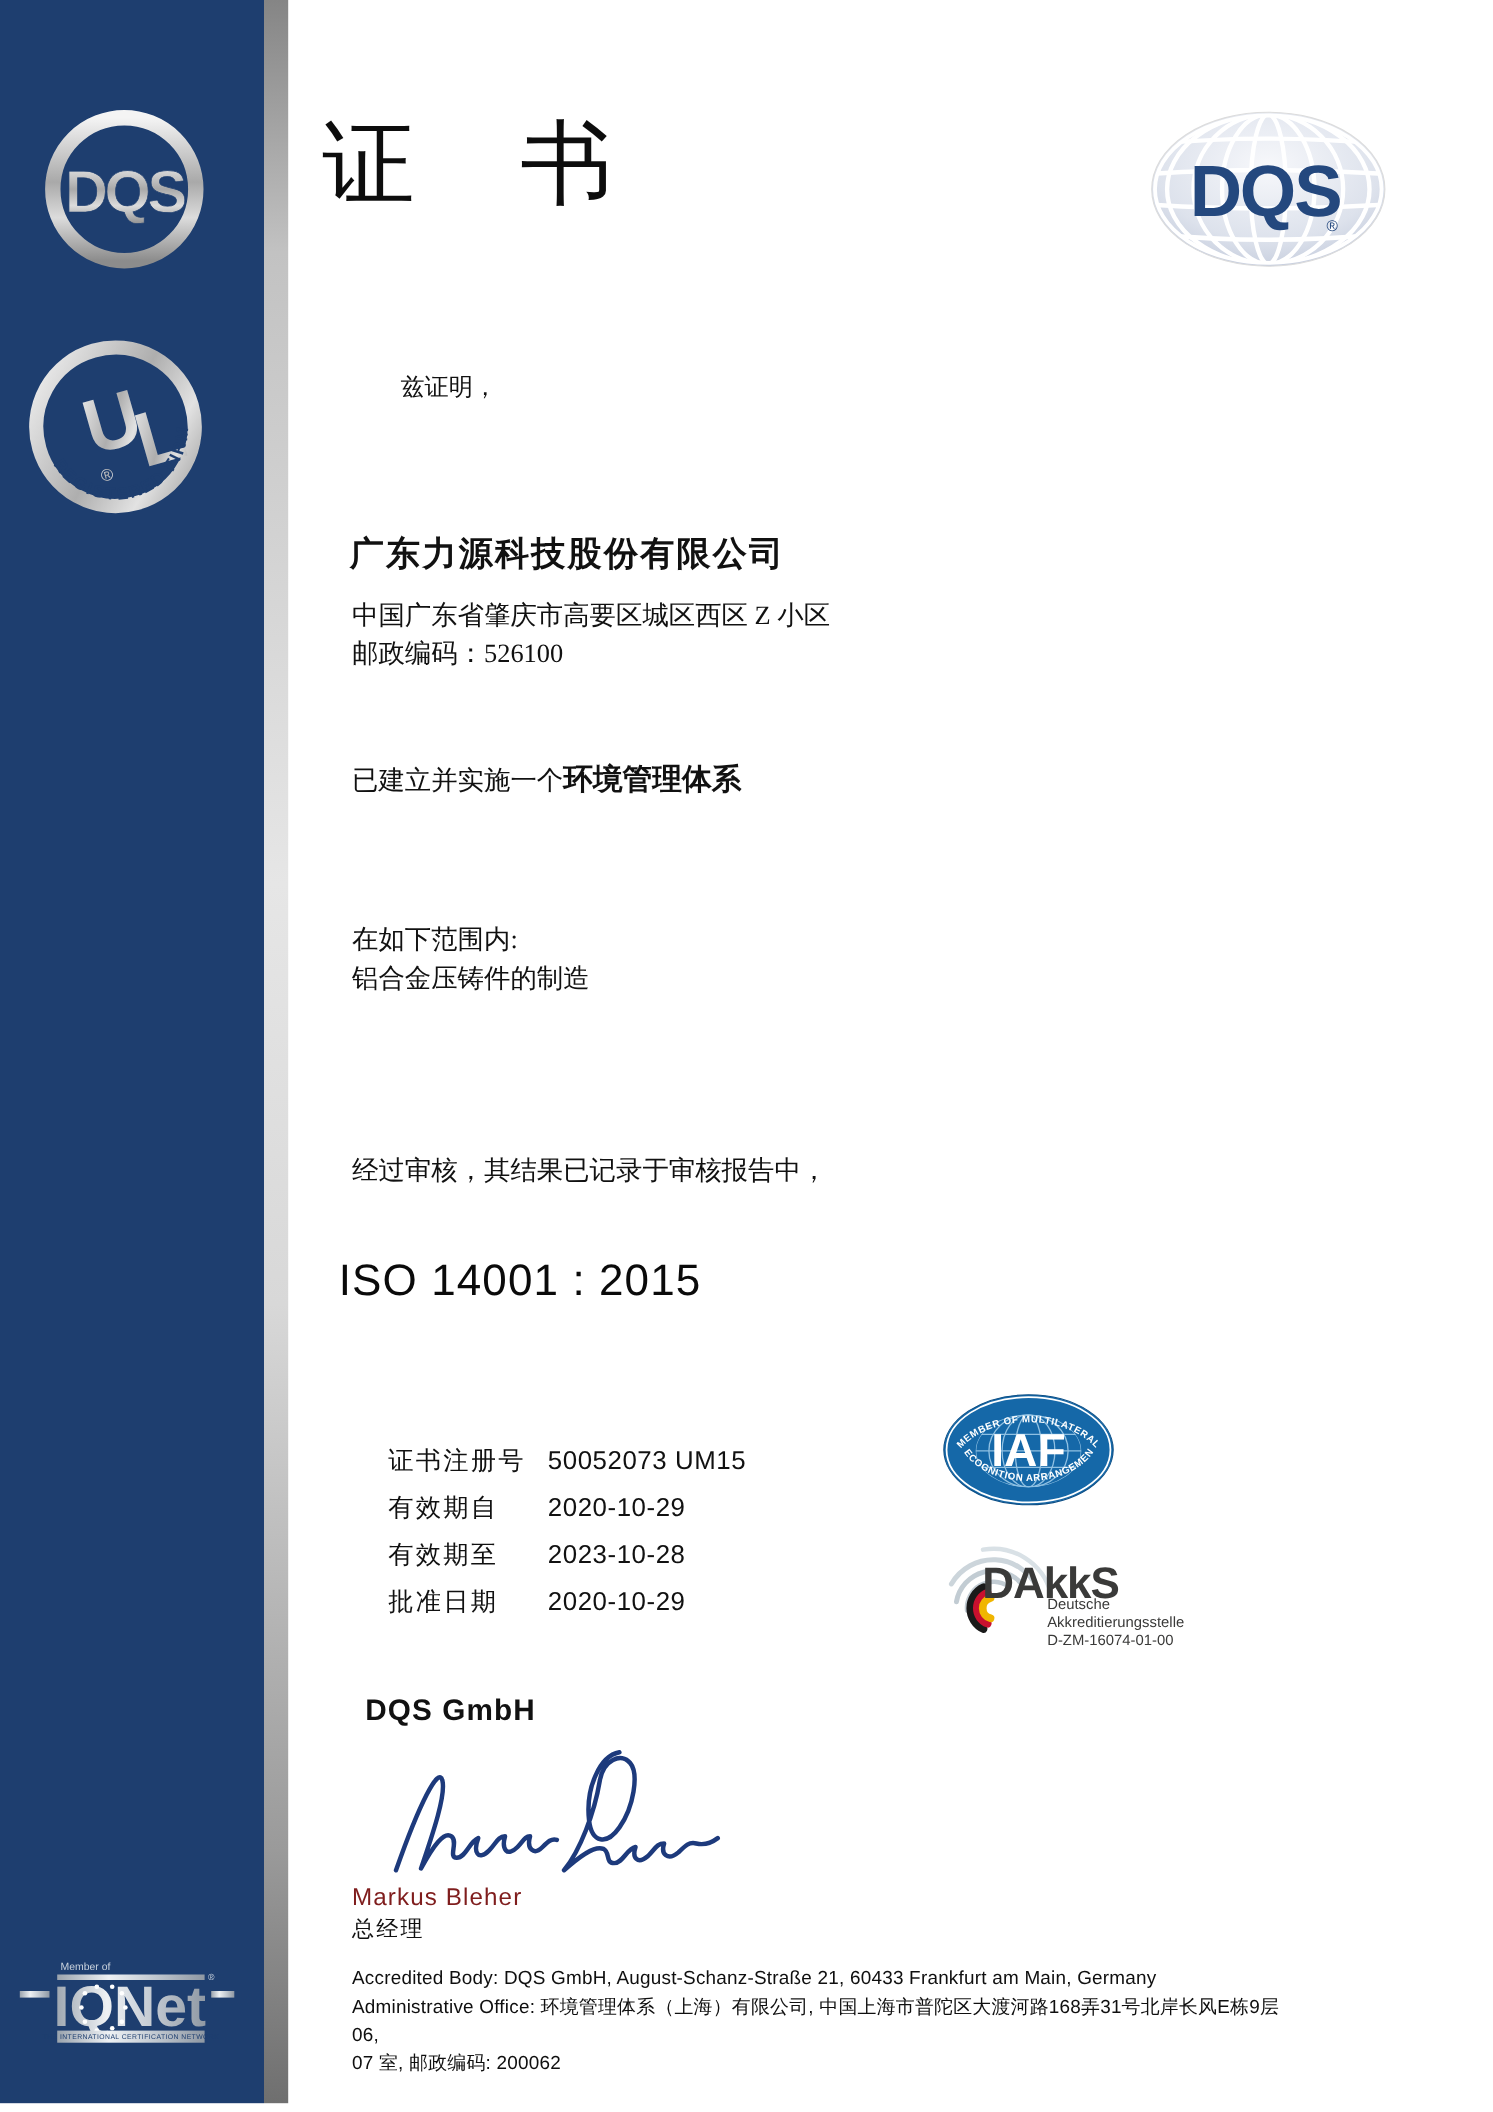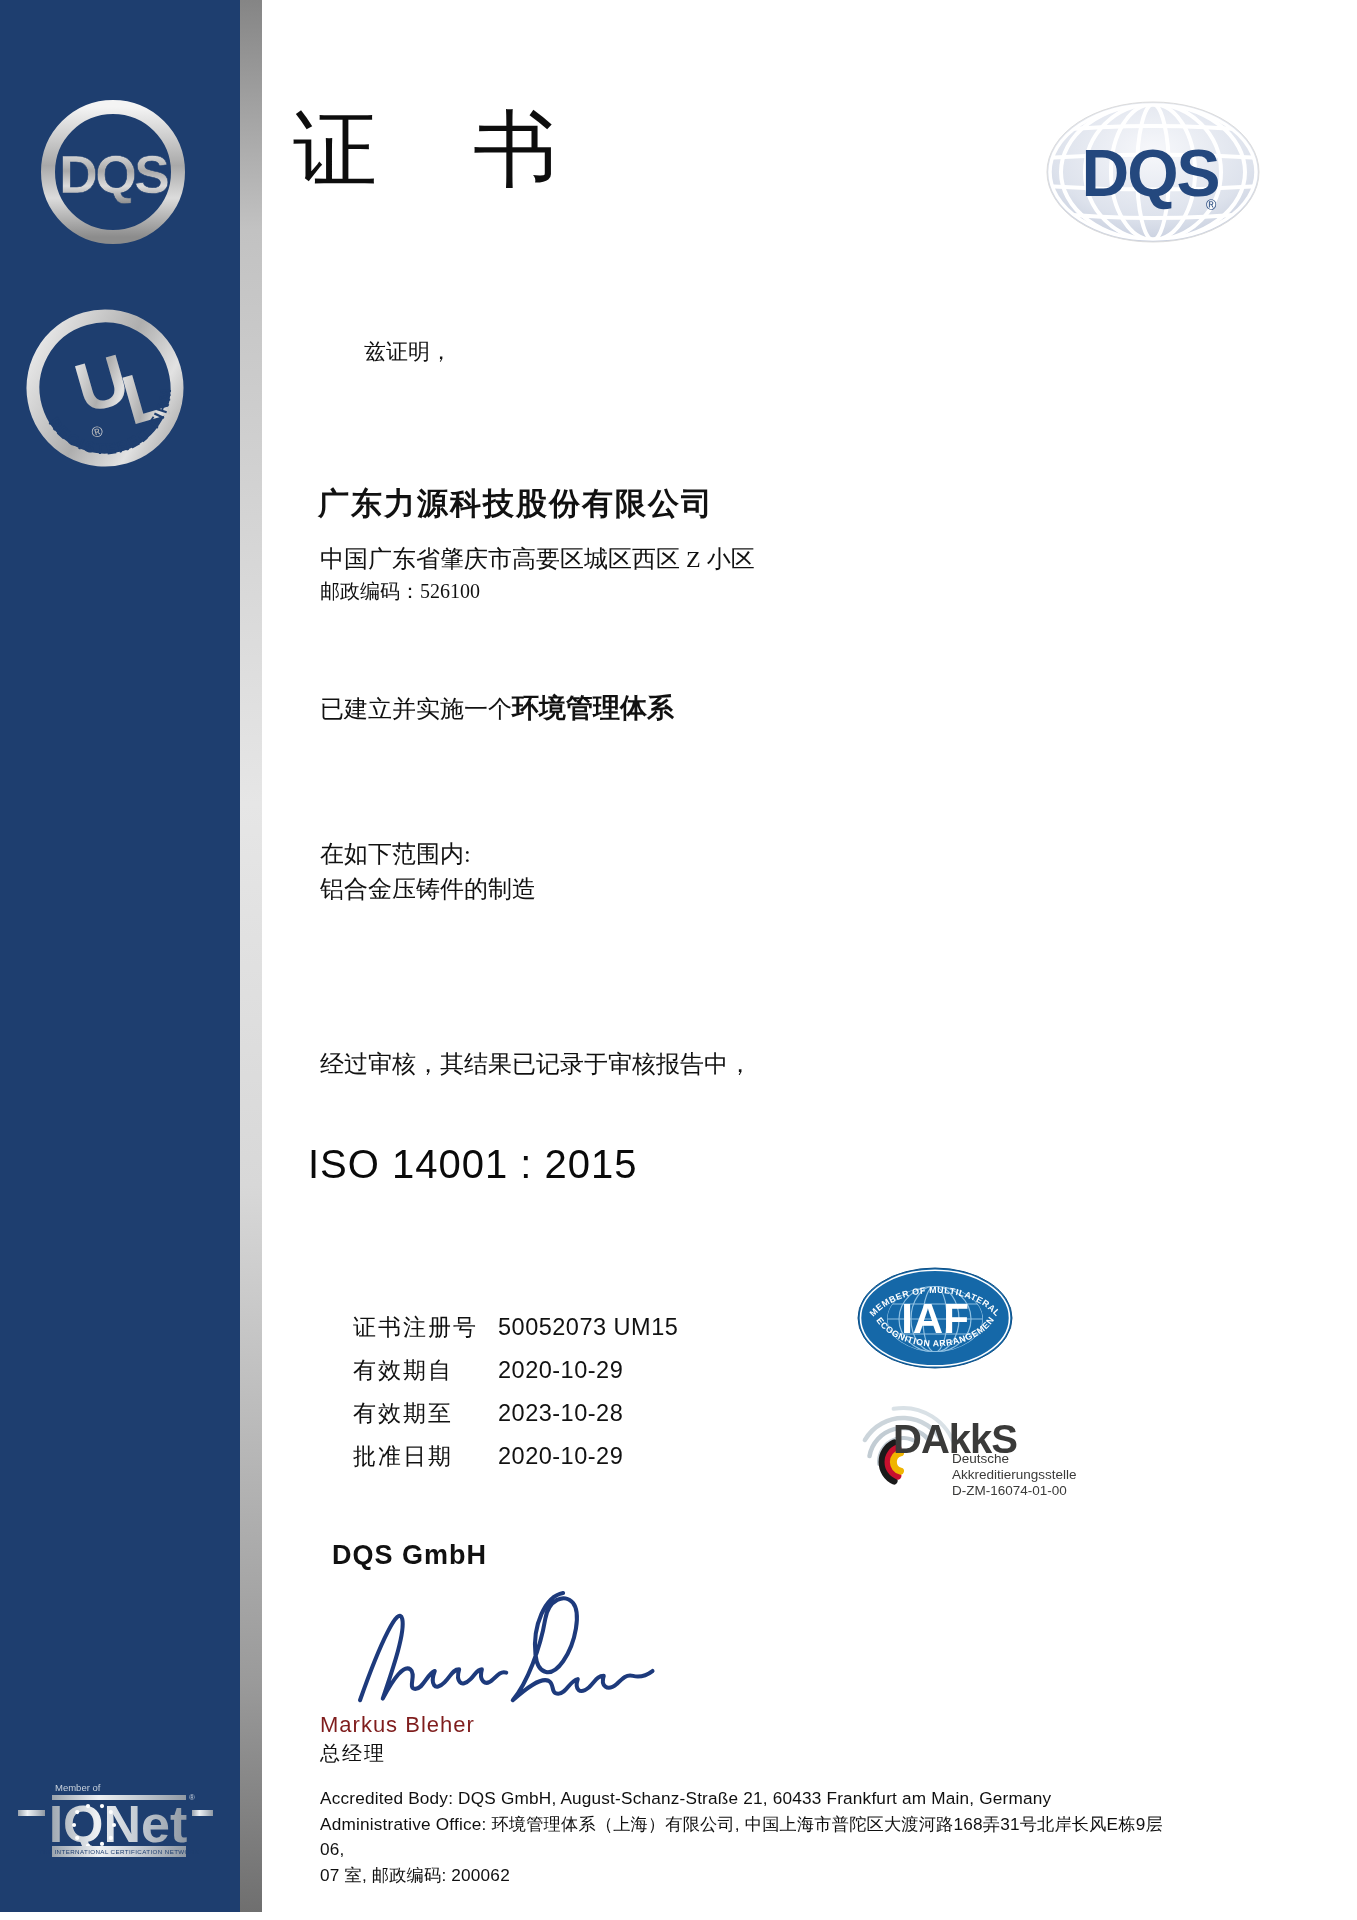--- a/index.html
+++ b/index.html
@@ -7,21 +7,21 @@
         font-family:"Liberation Sans","DejaVu Sans",sans-serif;color:#111;overflow:hidden;padding-left:20px;}
   .abs{position:absolute;}
   .serif{font-family:"Liberation Serif","DejaVu Serif",serif;}
   .band{position:absolute;left:0;top:0;width:240px;height:1912px;background:#1e3e6f;}
   .strip{position:absolute;left:240px;top:0;width:22px;height:1912px;
          background:linear-gradient(180deg,#858585 0%,#c2c2c2 12%,#e6e6e6 42%,#d8d8d8 62%,#9a9a9a 88%,#6f6f6f 100%);}
   .title{left:293px;top:108px;font-size:84px;color:#0d0d0d;display:flex;gap:96px;line-height:1;}
   .intro{left:320px;top:337px;font-size:22px;margin-left:44px;}
   .company-name{left:318px;top:483px;font-size:31px;font-weight:bold;letter-spacing:2px;}
   .address{left:320px;top:543px;font-size:24px;}
-  .postcode{left:320px;top:578px;font-size:20px;}
+  .postcode{left:320px;top:578px;font-size:24px;}
   .established{left:320px;top:690px;font-size:24px;}
   .established b{font-family:"Liberation Sans",sans-serif;font-size:27px;font-weight:bold;}
   .scope-label{left:320px;top:838px;font-size:24px;}
   .scope-value{left:320px;top:873px;font-size:24px;}
   .audit1{left:320px;top:1048px;font-size:24px;}
   .audit2{left:320px;top:1088px;font-size:24px;}
   .standard{left:308px;top:1142px;font-size:40px;font-weight:normal;letter-spacing:1px;color:#0a0a0a;}
   .regtable{left:320px;top:1312px;}
   .regrow{height:43px;display:flex;align-items:baseline;}
   .reglabel{width:145px;font-family:"Liberation Serif","DejaVu Serif",serif;font-size:23px;letter-spacing:2px;margin-left:33px;}

